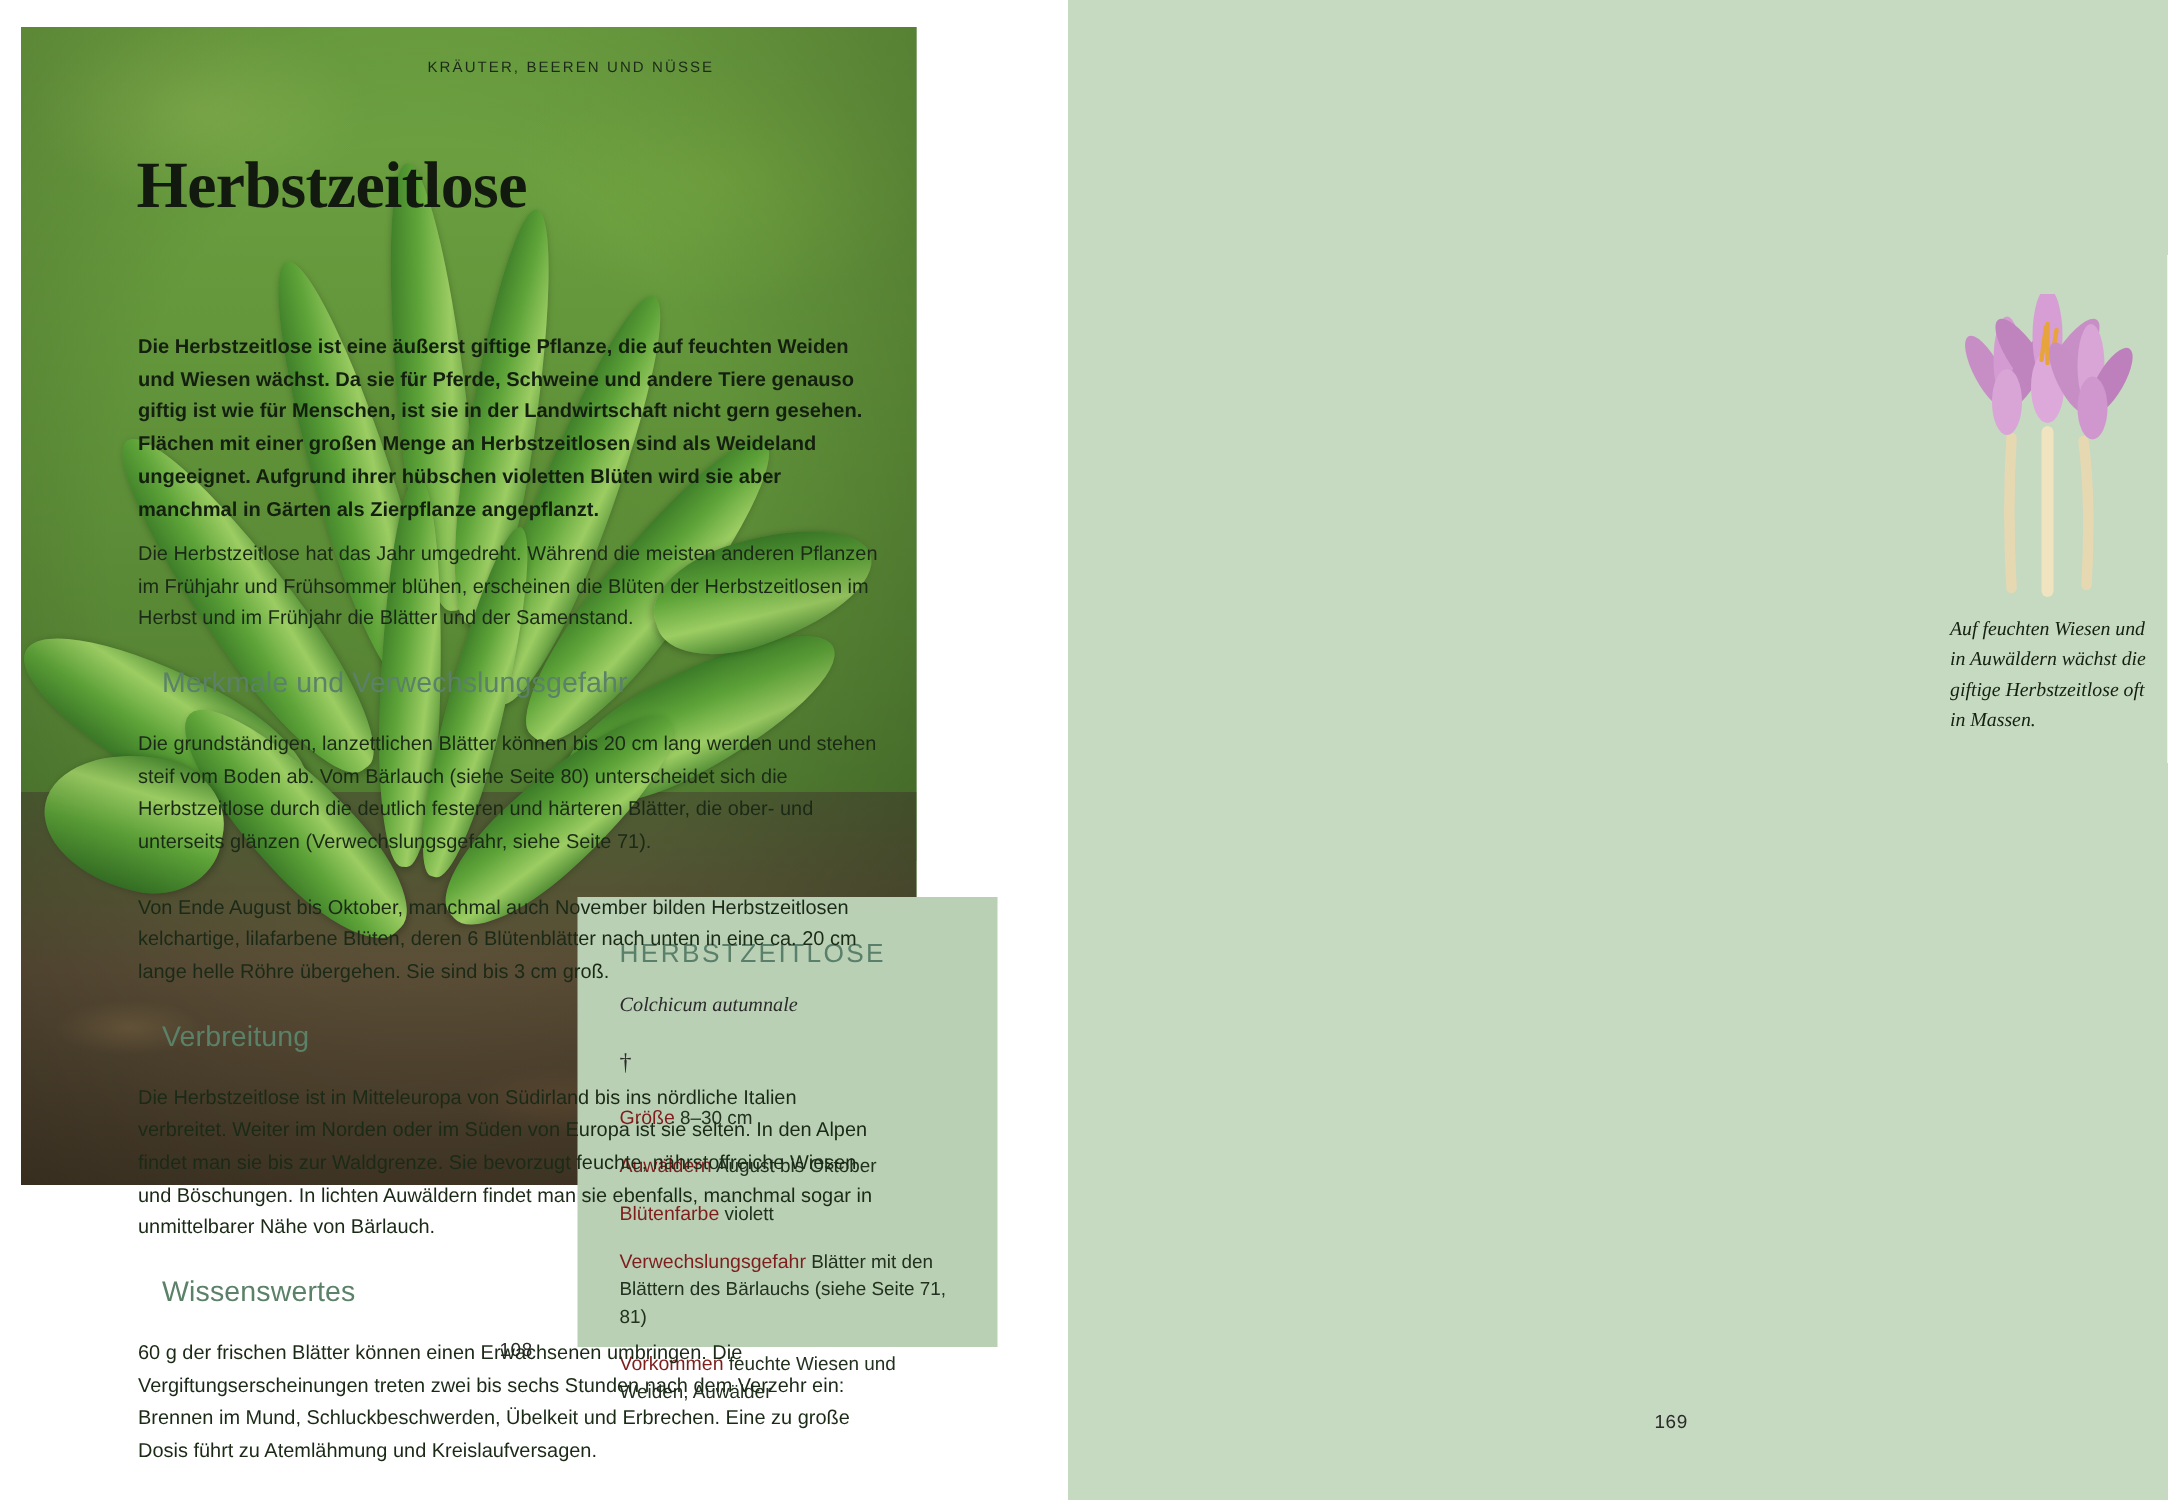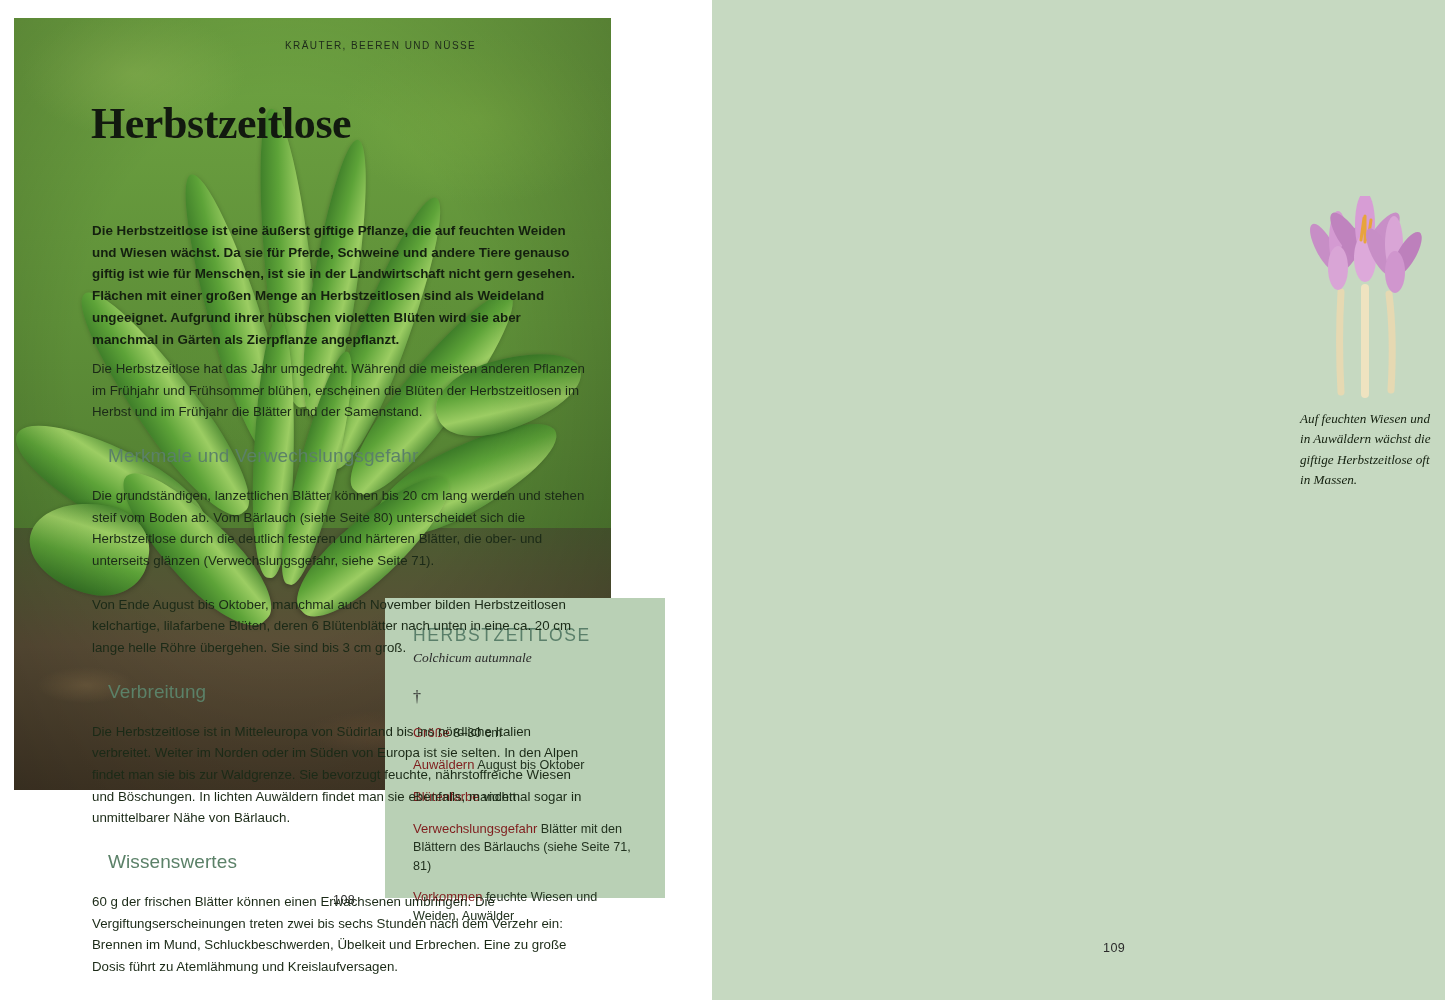--- a/index.html
+++ b/index.html
@@ -71,21 +71,21 @@
     color: #5a7f6a;
     font-size: 17.5px;
     letter-spacing: 0.09em;
     font-weight: 400;
   }
   .info-latin {
     color: #2b2b2b;
     font-family: "Liberation Serif", serif;
     font-style: italic;
     font-size: 13.5px;
-    margin-top: 4px;
+    margin-top: 16px;
   }
   .info-cross {
     color: #2b2b2b;
     font-size: 16px;
     margin-top: 22px;
     margin-bottom: 18px;
     font-family: "Liberation Serif", serif;
   }
   .info-row {
     font-size: 12.6px;
@@ -276,15 +276,15 @@
     <g transform="translate(88,64)">
       <ellipse cx="-13" cy="-8" rx="9" ry="26" fill="#c78ec6" transform="rotate(-26 -13 -8)"></ellipse>
       <ellipse cx="1" cy="-16" rx="9" ry="28" fill="#d9a5d6"></ellipse>
       <ellipse cx="14" cy="-6" rx="9" ry="25" fill="#bd80bc" transform="rotate(30 14 -6)"></ellipse>
       <ellipse cx="2" cy="12" rx="10" ry="21" fill="#d096ce"></ellipse>
     </g>
   </svg>
 
   <div class="caption">Auf feuchten Wiesen und in Auwäldern wächst die giftige Herbstzeitlose oft in Massen.</div>
 
-  <div class="folio folio-right">109</div>
+  <div class="folio folio-right">169</div>
 
 </div>
 
 </body></html>

